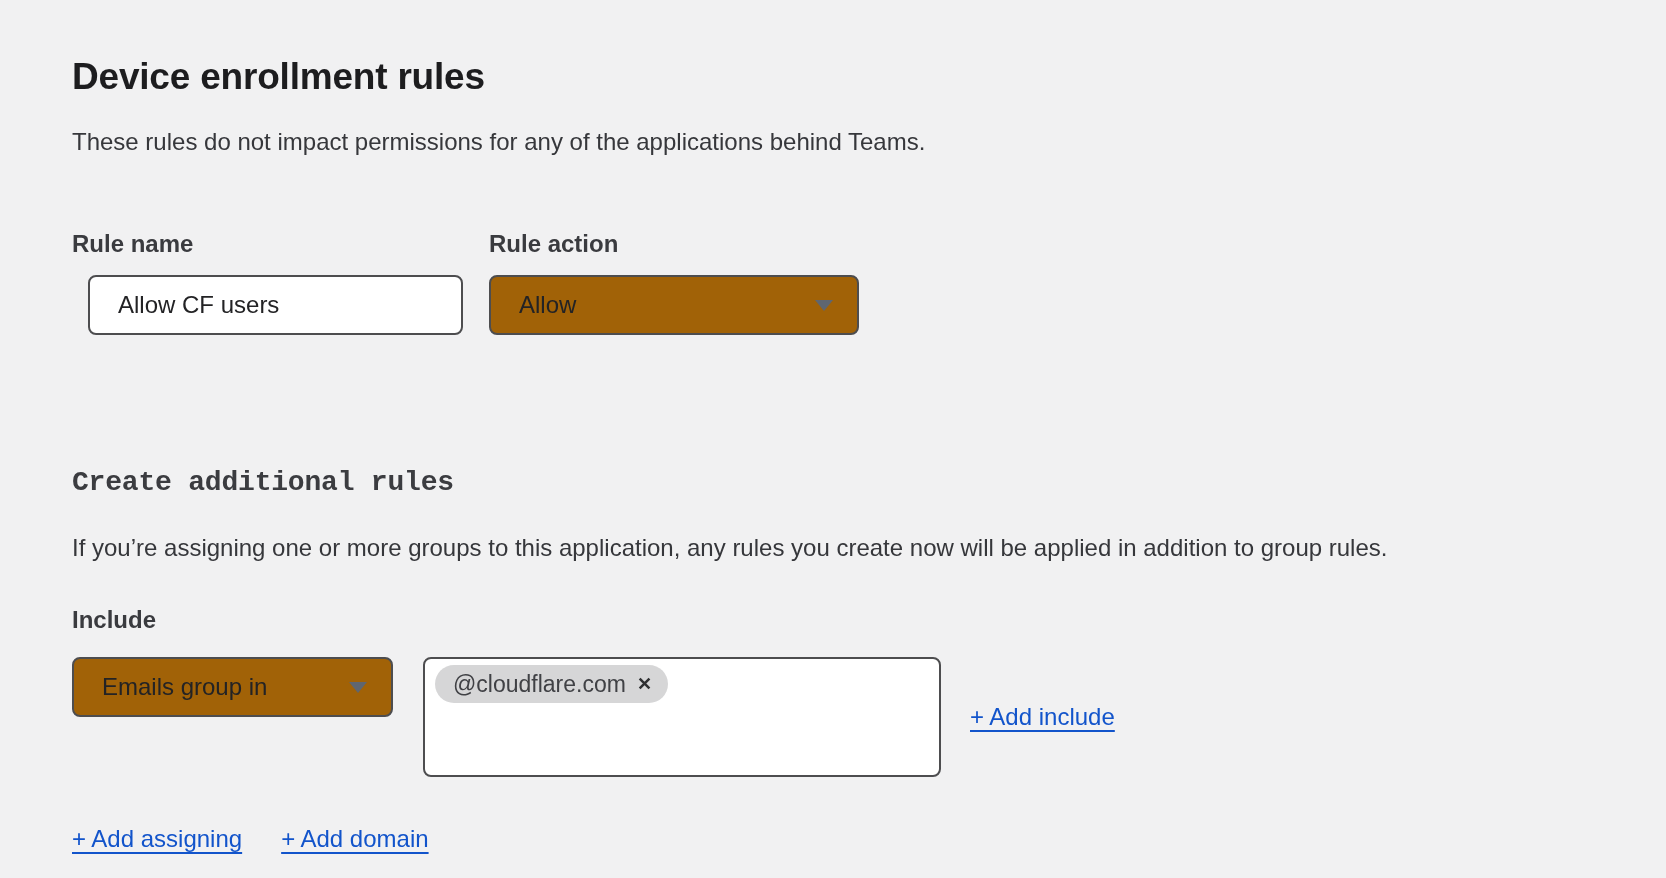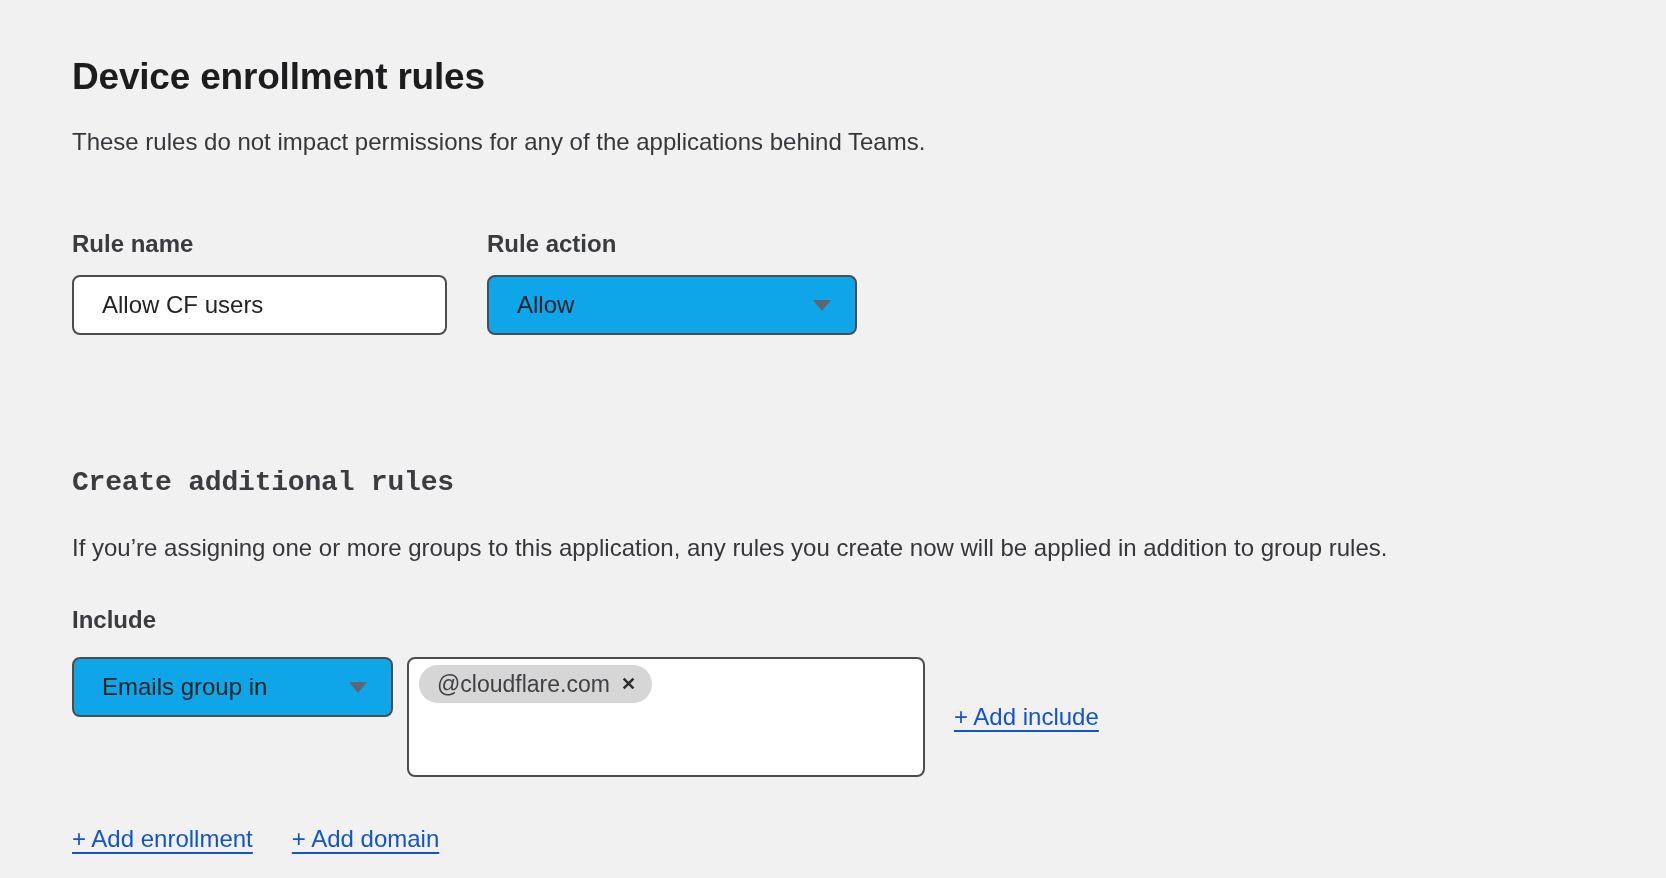--- a/index.html
+++ b/index.html
@@ -25,21 +25,21 @@
   }
   p.desc {
     margin: 30px 0 0 0;
     font-size: 24px;
     line-height: 31px;
     color: #36373b;
   }
 
   .form-row {
     display: flex;
-    gap: 40px;
+    gap: 26px;
     margin-top: 71px;
   }
   .field-label {
     display: block;
     font-size: 24px;
     line-height: 31px;
     font-weight: 700;
     color: #3a3b3f;
     margin-bottom: 16px;
   }
@@ -47,25 +47,26 @@
     width: 375px;
     height: 60px;
     background: #ffffff;
     border: 2px solid #4d4d4f;
     border-radius: 8px;
     padding: 0 28px;
     font-family: "Liberation Sans", sans-serif;
     font-size: 24px;
     color: #232325;
     outline: none;
+    margin-left: 16px;
   }
   .select-box {
     width: 370px;
     height: 60px;
-    background: #0ea5e9;
+    background: #a16207;
     border: 2px solid #4d4d4f;
     border-radius: 8px;
     padding: 0 24px 0 28px;
     display: flex;
     align-items: center;
     justify-content: space-between;
     font-size: 24px;
     color: #232325;
     cursor: pointer;
   }
@@ -91,21 +92,21 @@
   .include-row {
     display: flex;
     align-items: flex-start;
     margin-top: 22px;
   }
   .selector-narrow { width: 321px; }
 
   .tag-input {
     width: 518px;
     height: 120px;
-    margin-left: 14px;
+    margin-left: 30px;
     background: #ffffff;
     border: 2px solid #4d4d4f;
     border-radius: 8px;
     padding: 6px 10px;
     cursor: text;
   }
   .pill {
     display: inline-flex;
     align-items: center;
     height: 38px;
@@ -195,17 +196,17 @@
       <span class="pill">
         <span>@cloudflare.com</span>
         <span class="close-x">✕</span>
       </span>
     </div>
 
     <a class="action-link add-include-link">+ Add include</a>
   </div>
 
   <div class="bottom-links">
-    <a class="action-link">+ Add enrollment</a>
+    <a class="action-link">+ Add assigning</a>
     <a class="action-link">+ Add domain</a>
   </div>
 
 </div>
 
 </body></html>

